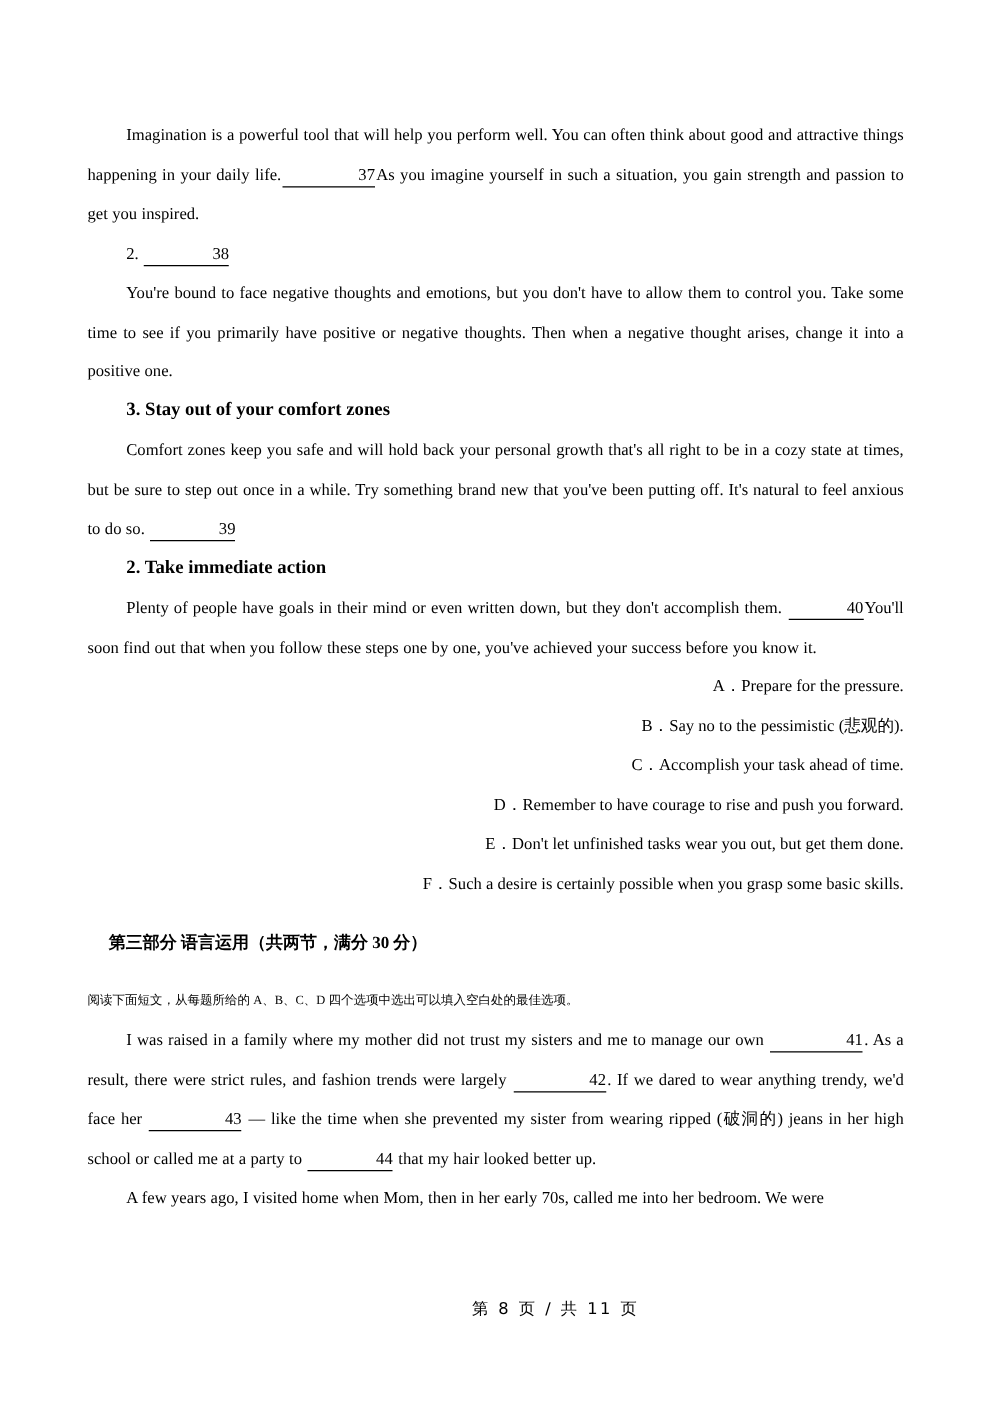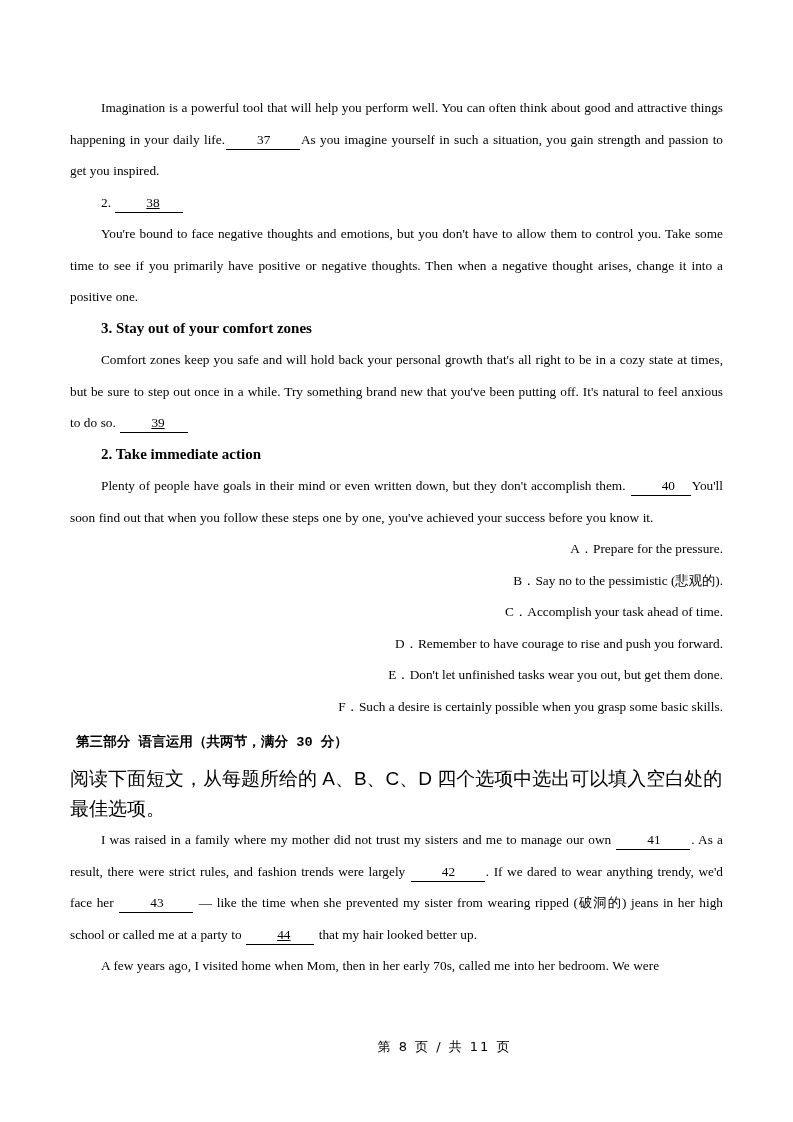--- a/index.html
+++ b/index.html
@@ -65,48 +65,48 @@
     line-height: 31.5px;
     text-indent: 0;
     text-align: right;
   }
   .opt-letter {
     letter-spacing: 0px;
   }
 
   
   p.cn-heading {
-    margin: 6px;
+    margin: 17px;
     font-size: 13.6px;
     line-height: 30px;
     font-weight: bold;
-    font-family: Liberation Mono, monospace;
+    font-family: Liberation Serif, serif;
     text-indent: 0;
     letter-spacing: 0px;
   }
   p.cn-instruction {
     margin: 0;
-    font-size: 19px;
+    font-size: 10px;
     line-height: 30px;
-    font-family: Liberation Sans, sans-serif;
+    font-family: Liberation Serif, serif;
     text-indent: 0;
   }
 
   
   .blank {
     display: inline-block;
     border-bottom: 1.3px solid #000;
-    text-align: left;
+    text-align: right;
     vertical-align: baseline;
     line-height: 18px;
     font-size: 13.3px;
     margin: 0 1px;
   }
   .blank.w-wide   { width: 74px; }
-  .blank.w-mid    { width: 68px; text-decoration: underline; }
+  .blank.w-mid    { width: 68px; }
   .blank.w-narrow { width: 60px; }
 
   
   .footer {
     position: absolute;
     left: 0;
     top: 1038px;
     width: 793px;
     text-align: center;
     font-size: 13px;

